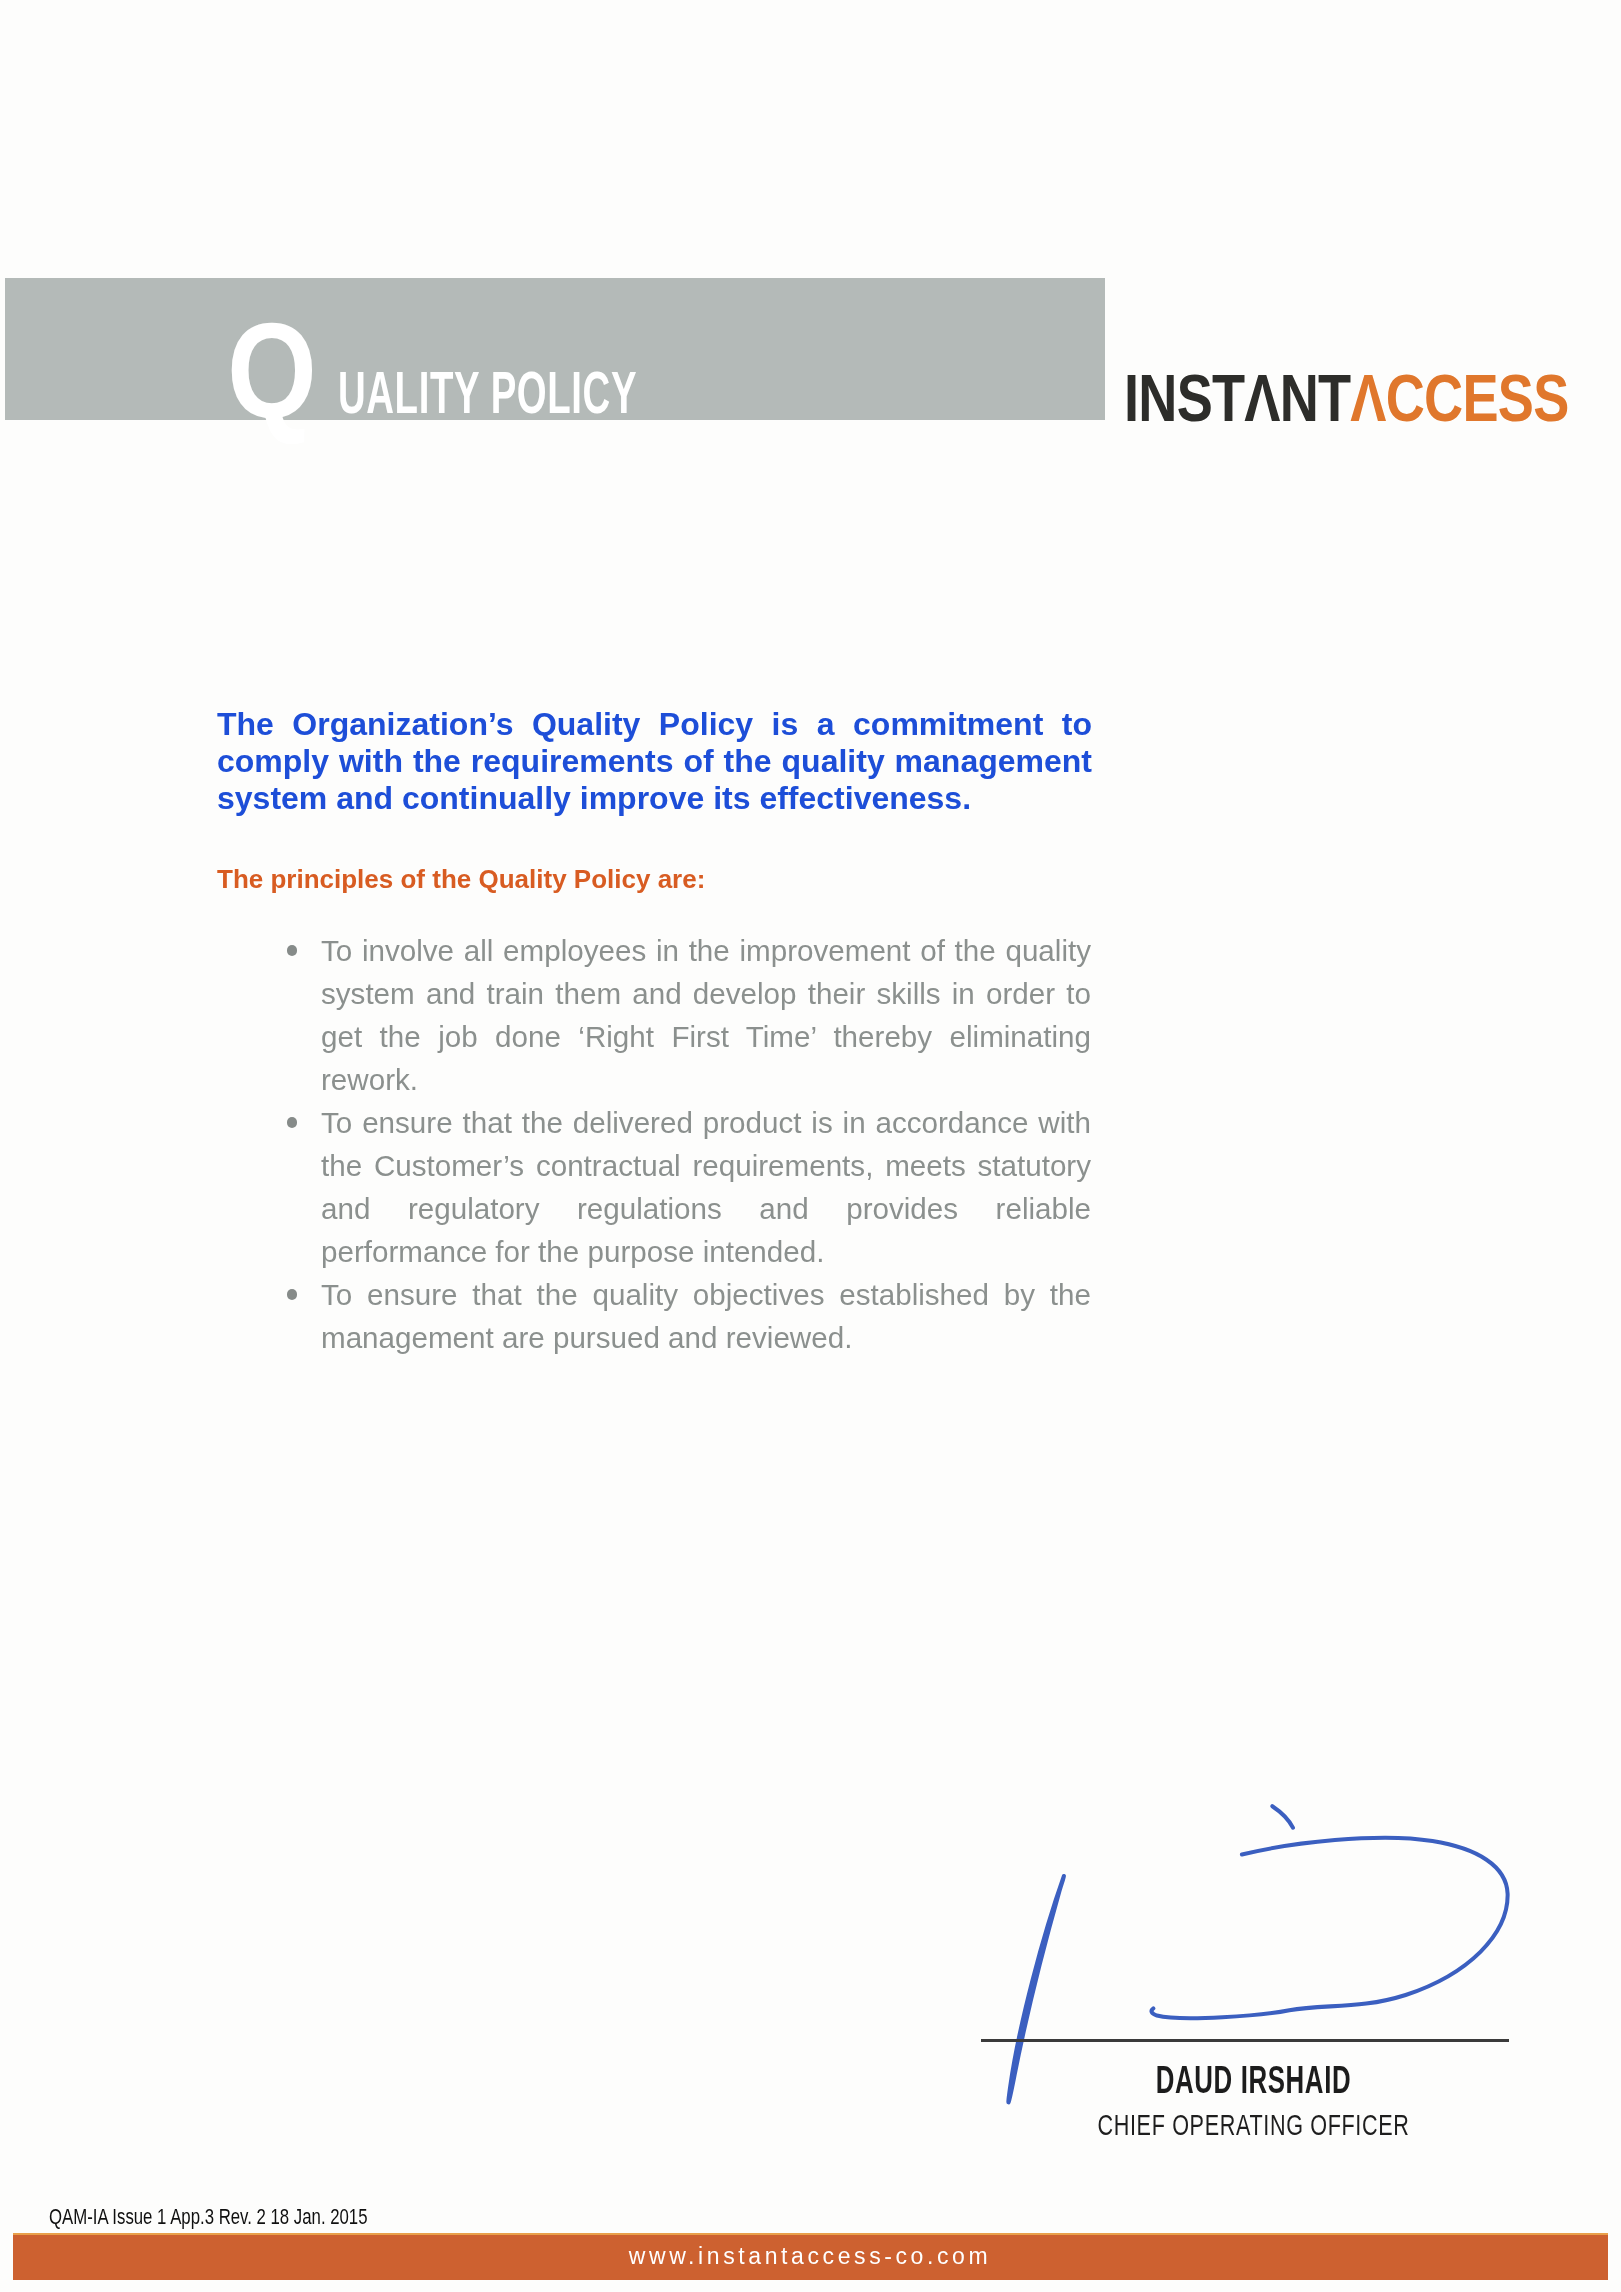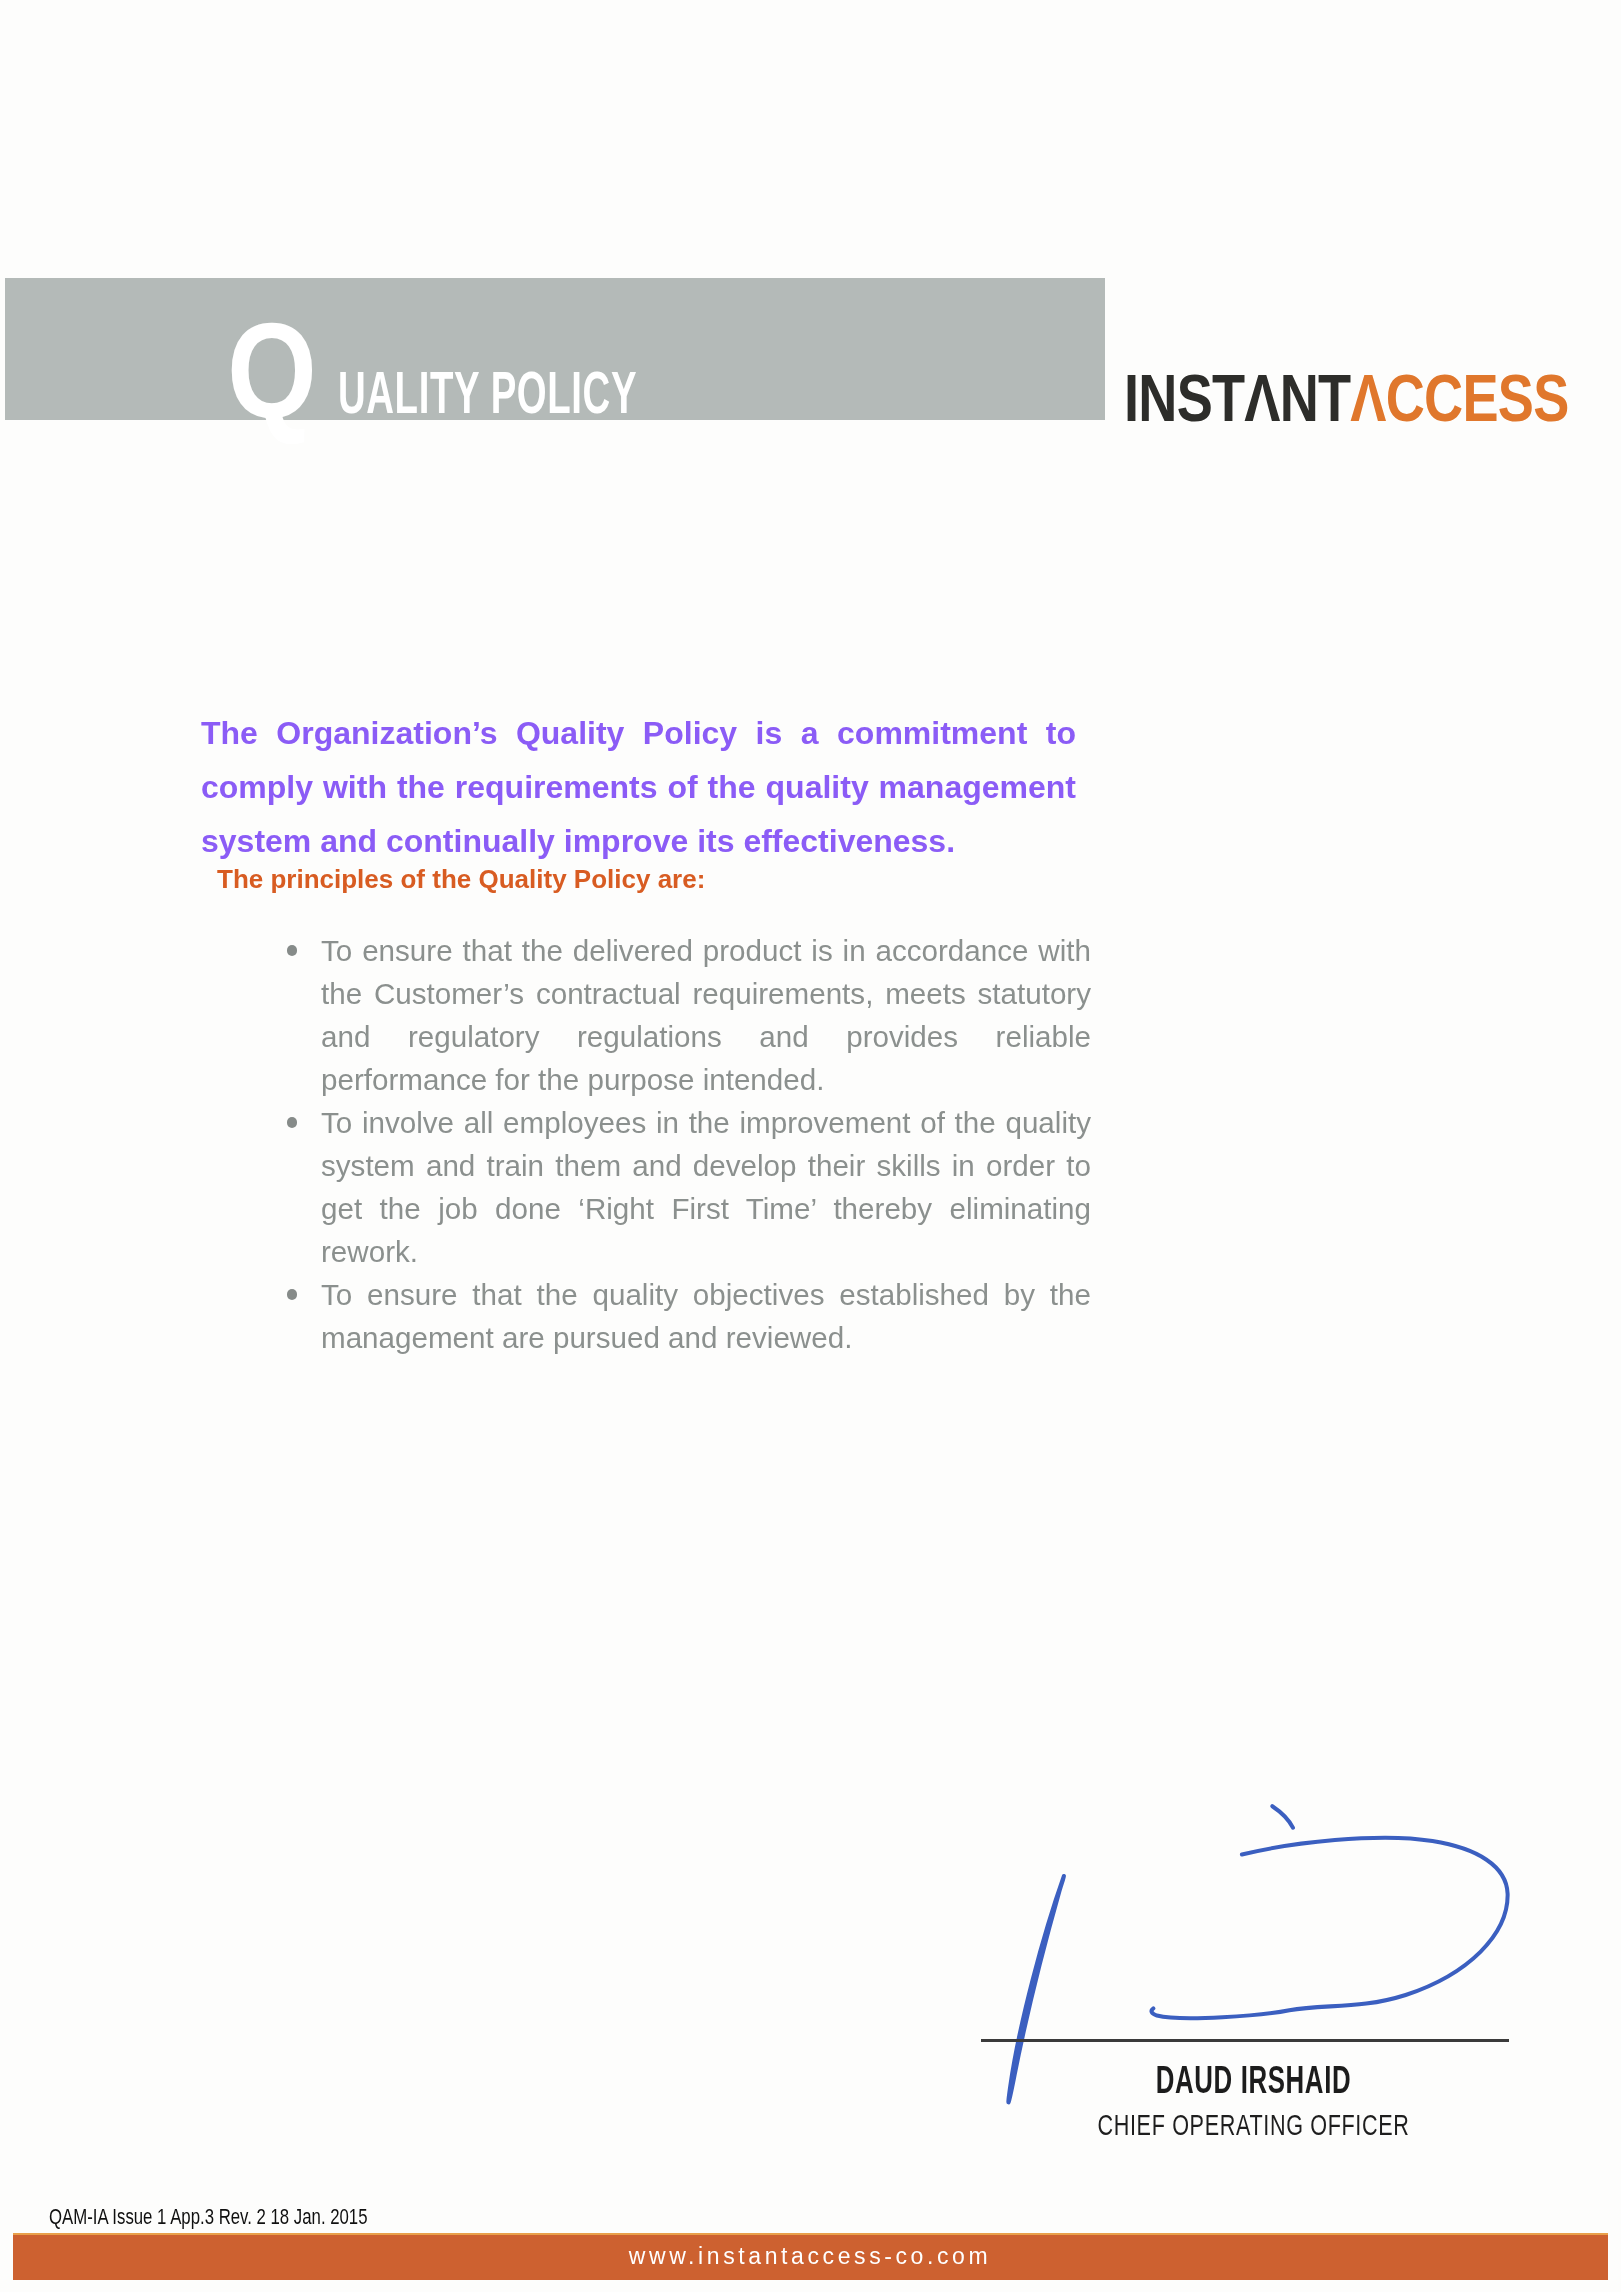--- a/index.html
+++ b/index.html
@@ -32,22 +32,22 @@
     position:absolute; left:1124px; top:365px;
     font-size:66px; line-height:66px; font-weight:bold; letter-spacing:-0.9px;
     transform:scaleX(0.82); transform-origin:left top;
     white-space:nowrap;
   }
   .brand-part-dark   { color:#2d2d2a; }
   .brand-part-orange { color:#e0772c; }
 
   
   .intro {
-    position:absolute; left:201px; top:706px; width:875px;
-    font-size:32px; line-height:54px; font-weight:bold; color:#8b5cf6;
+    position:absolute; left:217px; top:706px; width:875px;
+    font-size:32px; line-height:37px; font-weight:bold; color:#1d4ed8;
     text-align:justify;
   }
   .principles-heading {
     position:absolute; left:217px; top:860px;
     font-size:26px; line-height:38px; font-weight:bold; color:#d85c22;
     white-space:nowrap;
   }
   .bullet-list {
     position:absolute; left:265px; top:929px; width:826px;
     list-style:none;
@@ -118,25 +118,25 @@
     <span class="brand-part-dark">INSTΛNT</span><span class="brand-part-orange">ΛCCESS</span>
   </div>
 
   <p class="intro">The Organization’s Quality Policy is a commitment to comply with the requirements of the quality management system and continually improve its effectiveness.</p>
 
   <h2 class="principles-heading">The principles of the Quality Policy are:</h2>
 
   <ul class="bullet-list">
     <li class="bullet-item">
       <span class="bullet-dot"></span>
-      <span>To ensure that the delivered product is in accordance with the Customer’s contractual requirements, meets statutory and regulatory regulations and provides reliable performance for the purpose intended.</span>
+      <span>To involve all employees in the improvement of the quality system and train them and develop their skills in order to get the job done ‘Right First Time’ thereby eliminating rework.</span>
     </li>
     <li class="bullet-item">
       <span class="bullet-dot"></span>
-      <span>To involve all employees in the improvement of the quality system and train them and develop their skills in order to get the job done ‘Right First Time’ thereby eliminating rework.</span>
+      <span>To ensure that the delivered product is in accordance with the Customer’s contractual requirements, meets statutory and regulatory regulations and provides reliable performance for the purpose intended.</span>
     </li>
     <li class="bullet-item">
       <span class="bullet-dot"></span>
       <span>To ensure that the quality objectives established by the management are pursued and reviewed.</span>
     </li>
   </ul>
 
   <svg class="signature-svg" viewBox="0 0 660 370" fill="none" xmlns="http://www.w3.org/2000/svg">
     <g stroke="#3b5fc0" stroke-width="4.5" stroke-linecap="round" fill="none">
       <path d="M 341 17 C 350 23, 359 31, 364 41"></path>

